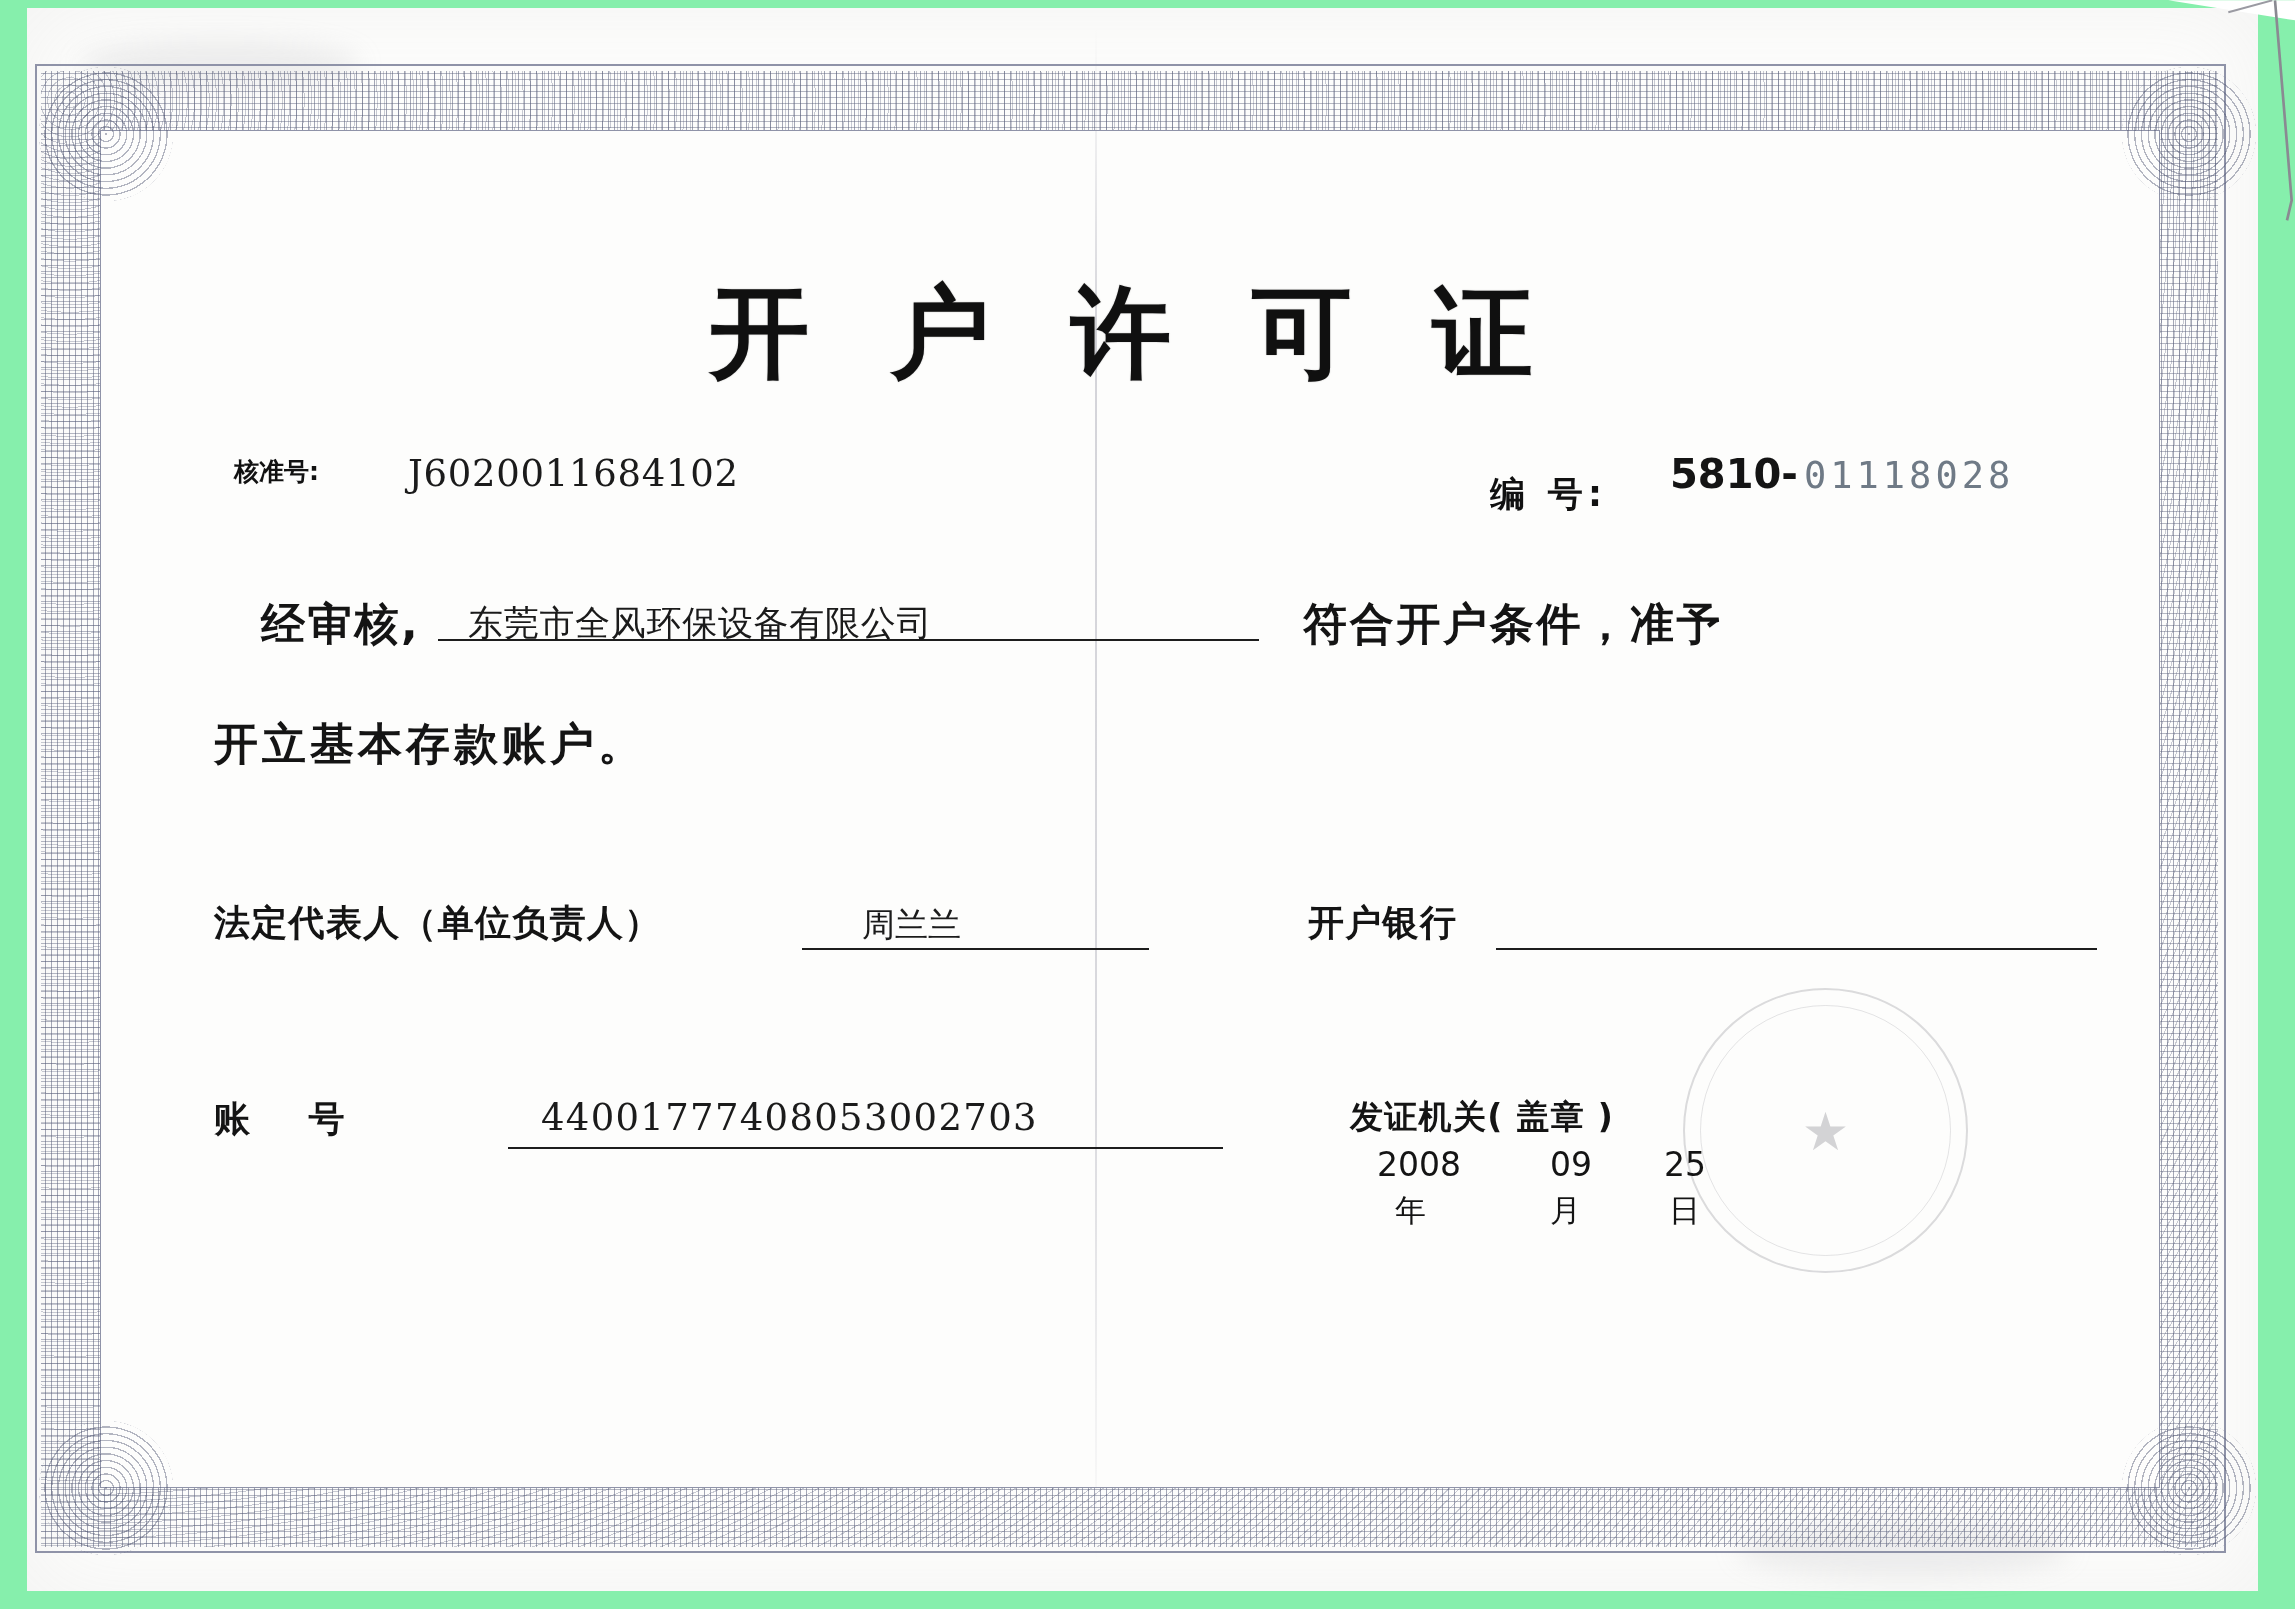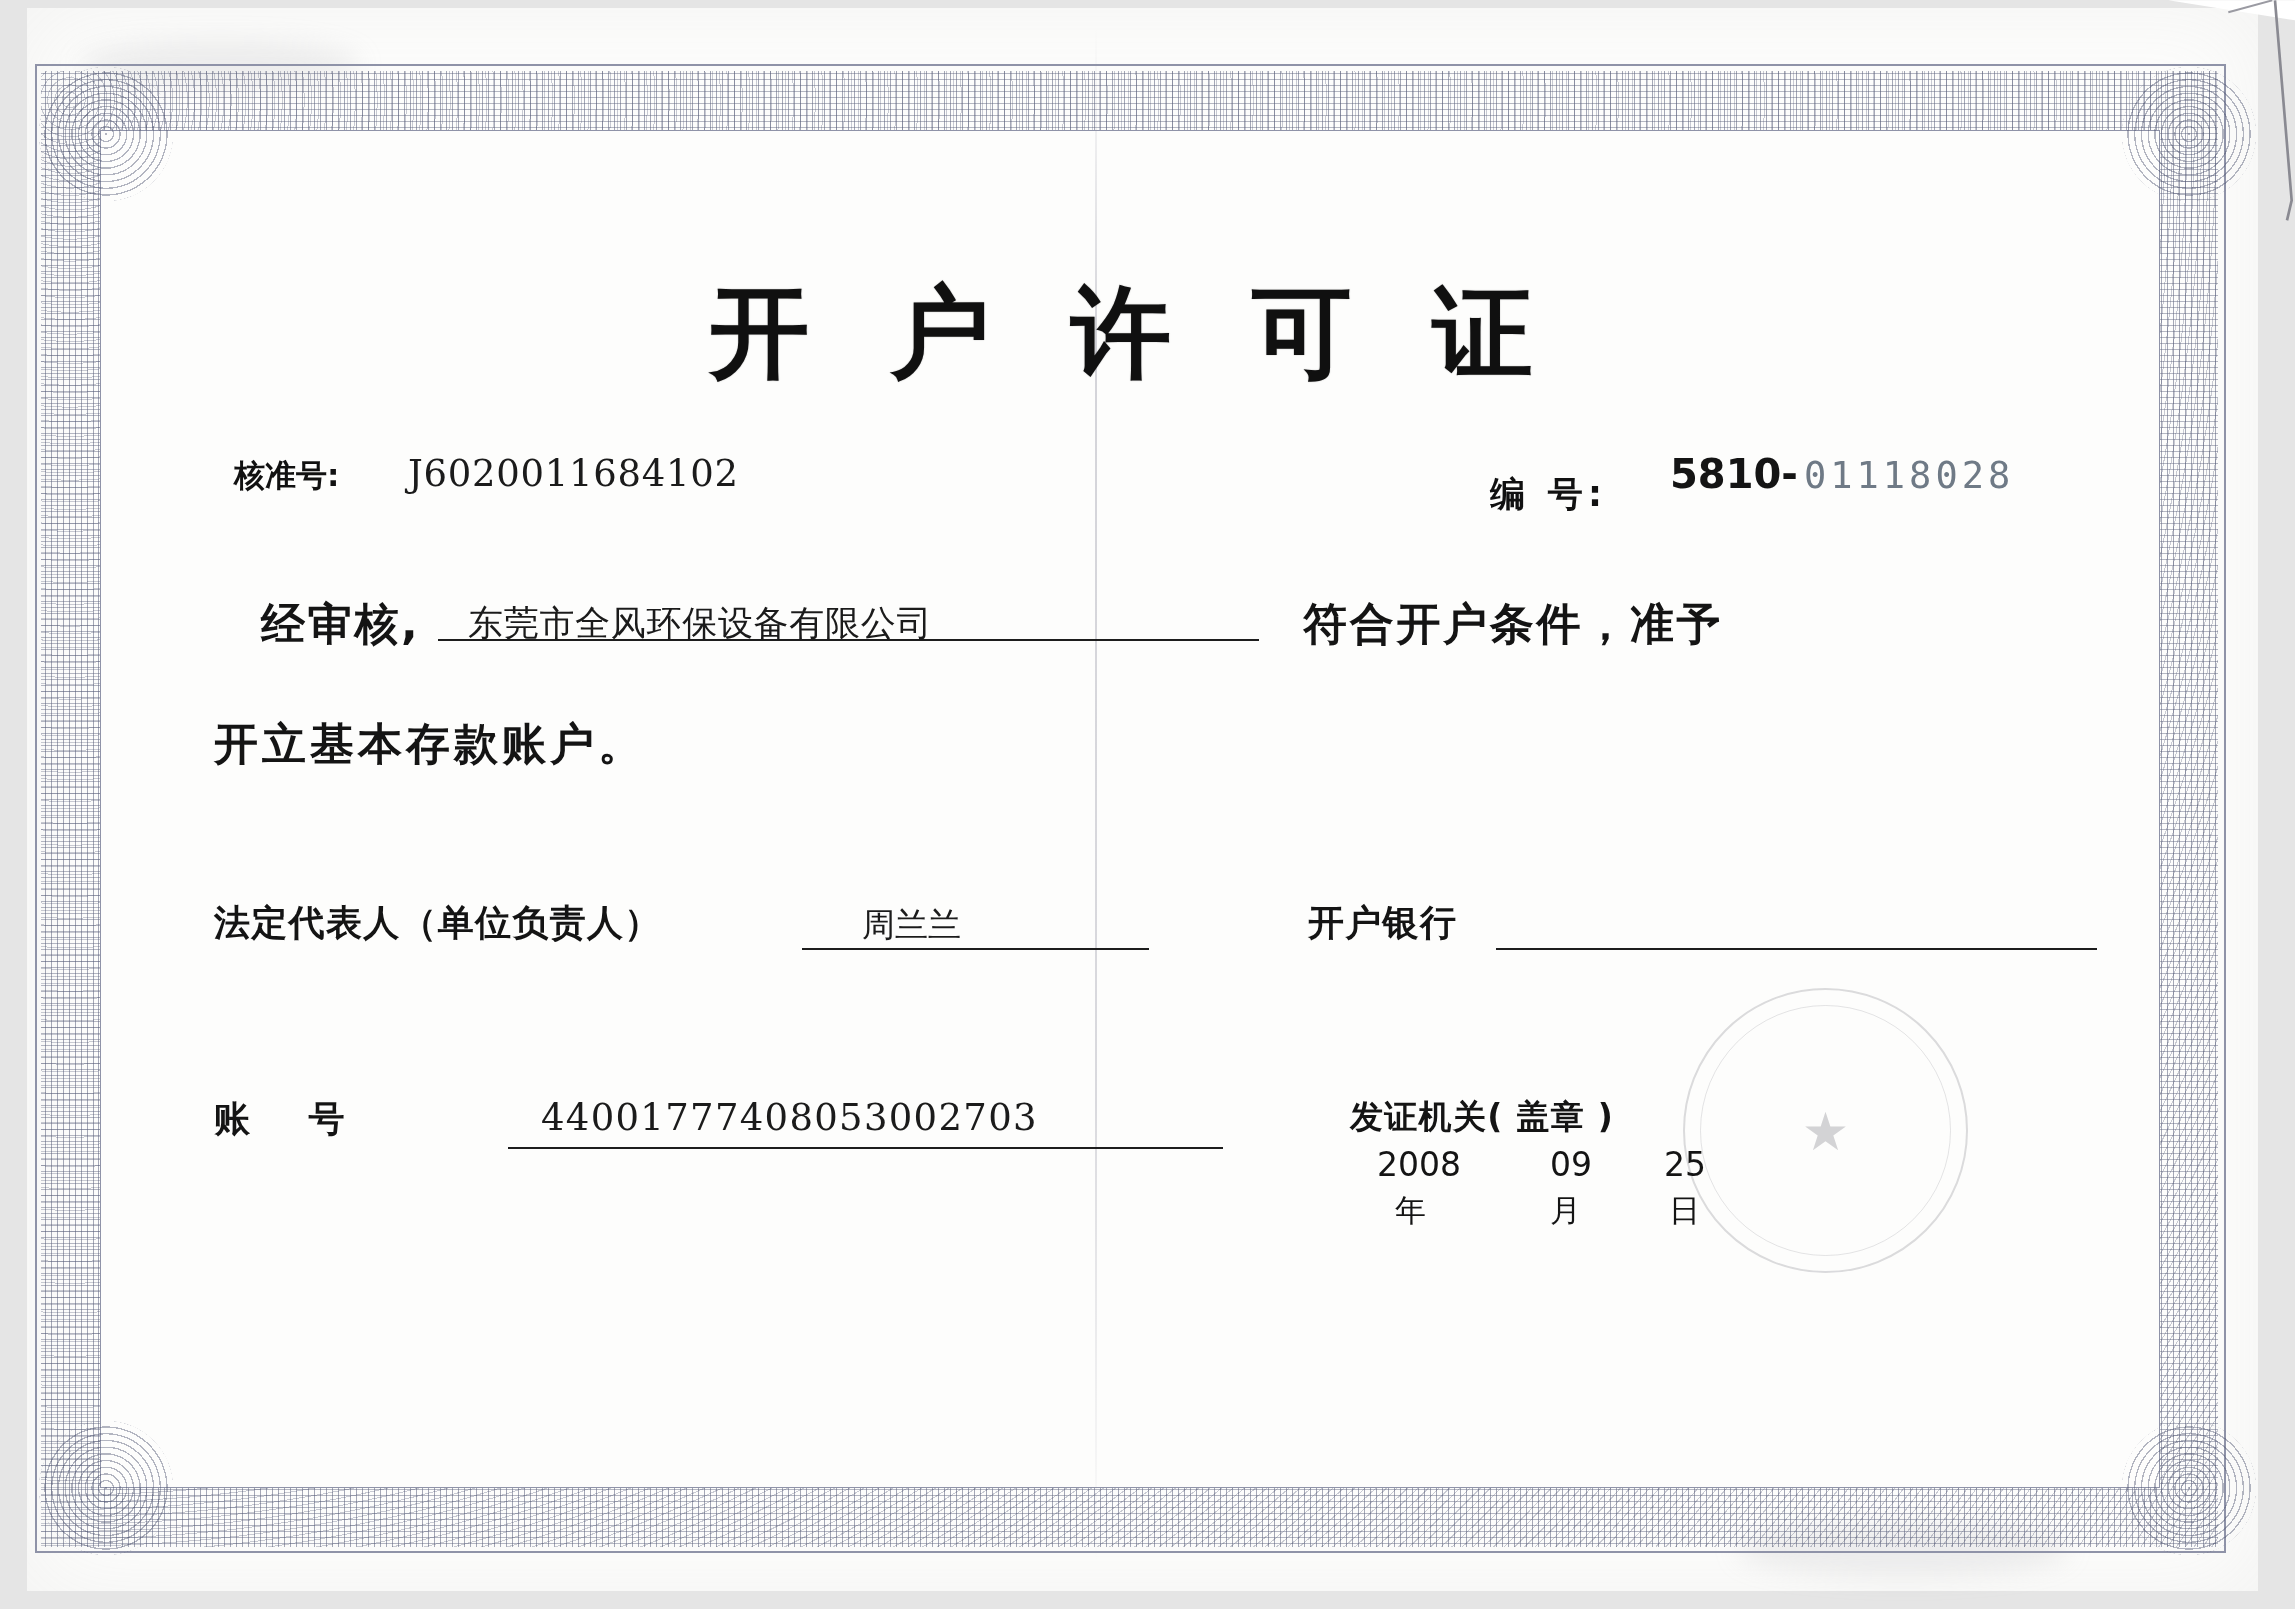--- a/index.html
+++ b/index.html
@@ -14,21 +14,21 @@
     position: relative;
     overflow: hidden;
   }
 
   
   .scan-page {
     position: absolute;
     left: 0; top: 0;
     width: 2295px;
     height: 1610px;
-    background: #e5e5e5;
+    background: #86efac;
   }
 
   
   .paper {
     position: absolute;
     left: 27px;
     top: 8px;
     width: 2231px;
     height: 1583px;
     background: #fdfdfc;
@@ -164,21 +164,21 @@
   }
   .lbl {
     font-family: "DejaVu Sans", "Liberation Sans", sans-serif;
     font-weight: 700;
     color: #111;
   }
   .approval-label {
     position: absolute;
     left: 100px;
     top: 0;
-    font-size: 31px;
+    font-size: 25px;
   }
   .approval-value {
     position: absolute;
     left: 274px;
     top: -2.7px;
     font-size: 37px;
     font-family: "DejaVu Serif", "Liberation Serif", serif;
     letter-spacing: 0.7px;
     color: #1b1b1b;
   }

